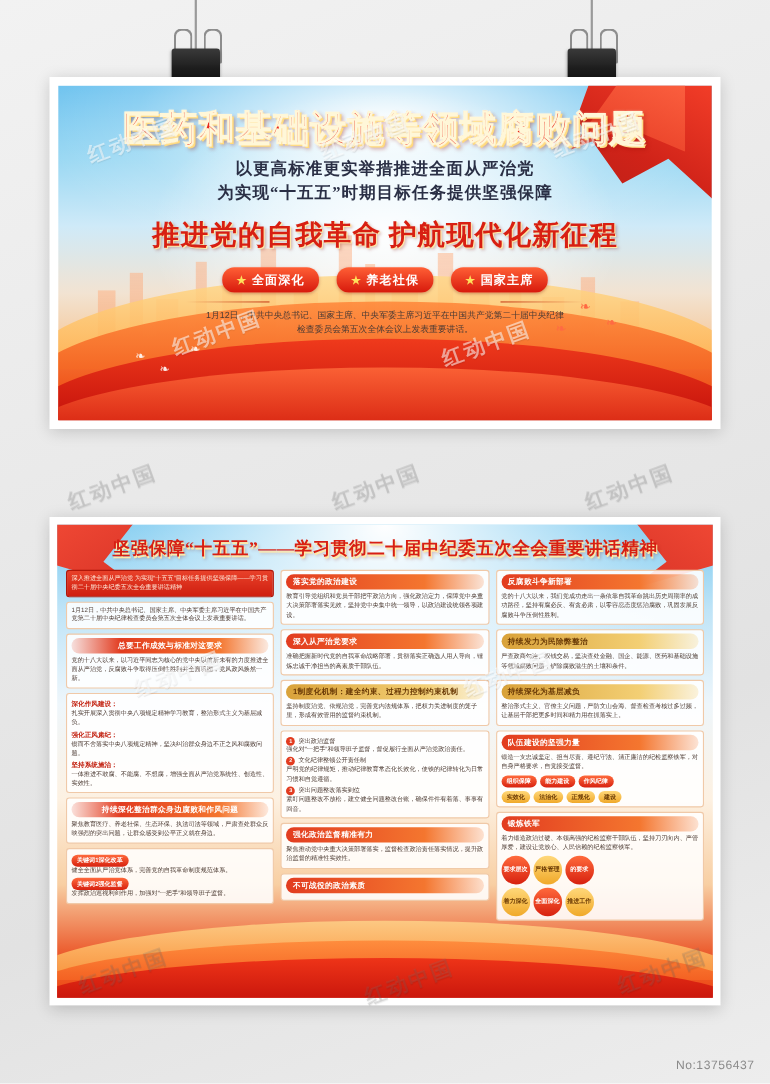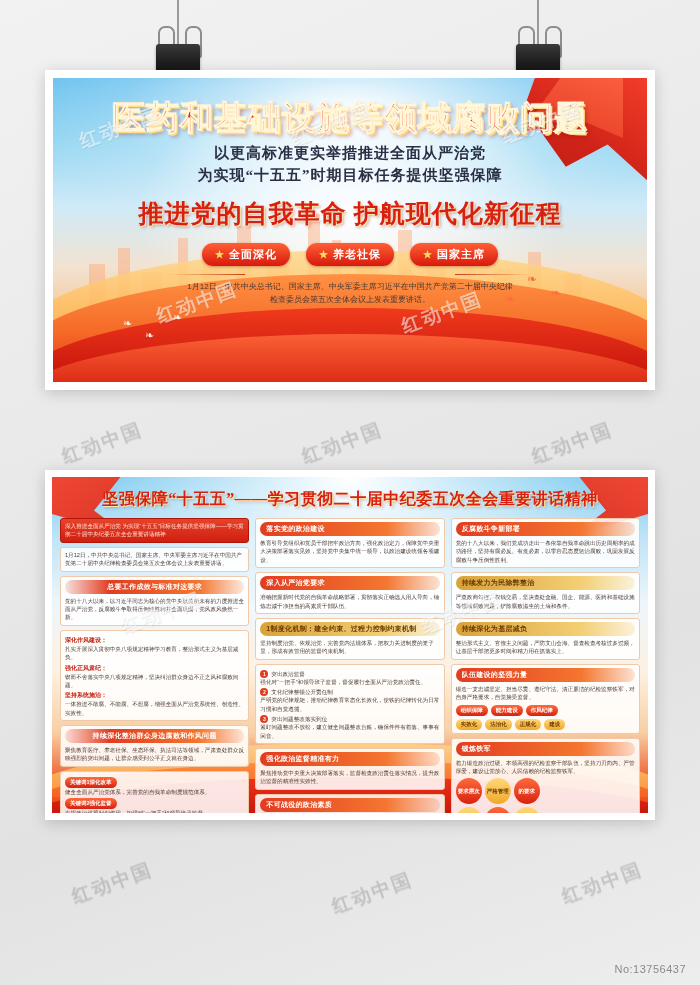--- a/index.html
+++ b/index.html
@@ -66,21 +66,21 @@
     top: 70px;
     width: 610px;
     height: 320px;
     padding: 8px;
     box-sizing: border-box;
   }
   .board-bottom {
     left: 45px;
     top: 470px;
     width: 610px;
-    height: 350px;
+    height: 444px;
     padding: 7px;
     box-sizing: border-box;
   }
 
   
   .poster-top {
     position: relative;
     width: 100%;
     height: 100%;
     overflow: hidden;

